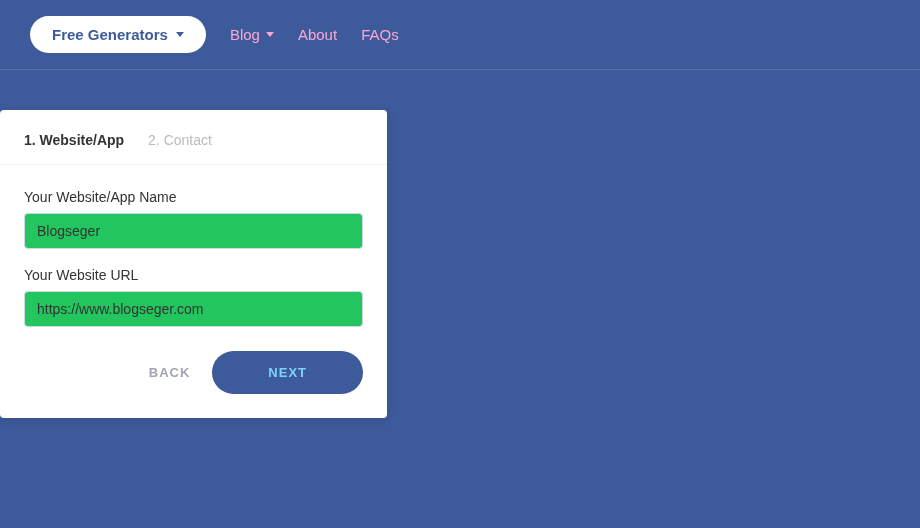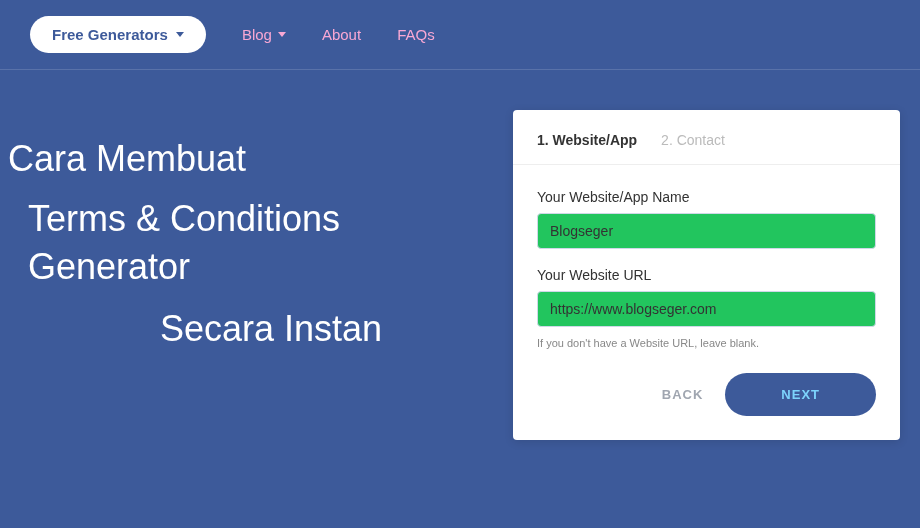--- a/index.html
+++ b/index.html
@@ -21,21 +21,21 @@
   display: flex;
   align-items: center;
   gap: 10px;
   color: #fff;
 }
 .logo-text { font-size: 20px; font-weight: 300; }
 .logo-text b { font-weight: 700; }
 .nav {
   display: flex;
   align-items: center;
-  gap: 36px;
+  gap: 24px;
 }
 .btn-pill {
   background: #fff;
   color: #3d5a9a;
   font-weight: 700;
   font-size: 15px;
   padding: 10px 22px;
   border-radius: 999px;
   border: none;
   cursor: pointer;
@@ -151,37 +151,30 @@
     <a class="nav-link">
       <span>Blog</span>
       <span class="caret"></span>
     </a>
     <a class="nav-link">About</a>
     <a class="nav-link">FAQs</a>
   </div>
 </div>
 
 <div class="content">
-  <div class="hero">
-    <div class="hero-line1">Cara Membuat</div>
-    <div class="hero-line2">Terms &amp; Conditions</div>
-    <div class="hero-line3">Generator</div>
-    <div class="hero-line4">Secara Instan</div>
-  </div>
 
   <div class="card">
     <div class="steps">
       <span class="step-active">1. Website/App</span>
       <span class="step-inactive">2. Contact</span>
     </div>
     <div class="card-body">
       <div class="field-label">Your Website/App Name</div>
       <input class="input" type="text" value="Blogseger" style="">
       <div class="field-label field-label2">Your Website URL</div>
       <input class="input" type="text" value="https://www.blogseger.com" style="">
-      <div class="hint">If you don't have a Website URL, leave blank.</div>
       <div class="actions">
         <button class="back-btn">BACK</button>
         <button class="next-btn">NEXT</button>
       </div>
     </div>
   </div>
 </div>
 
 </body></html>

